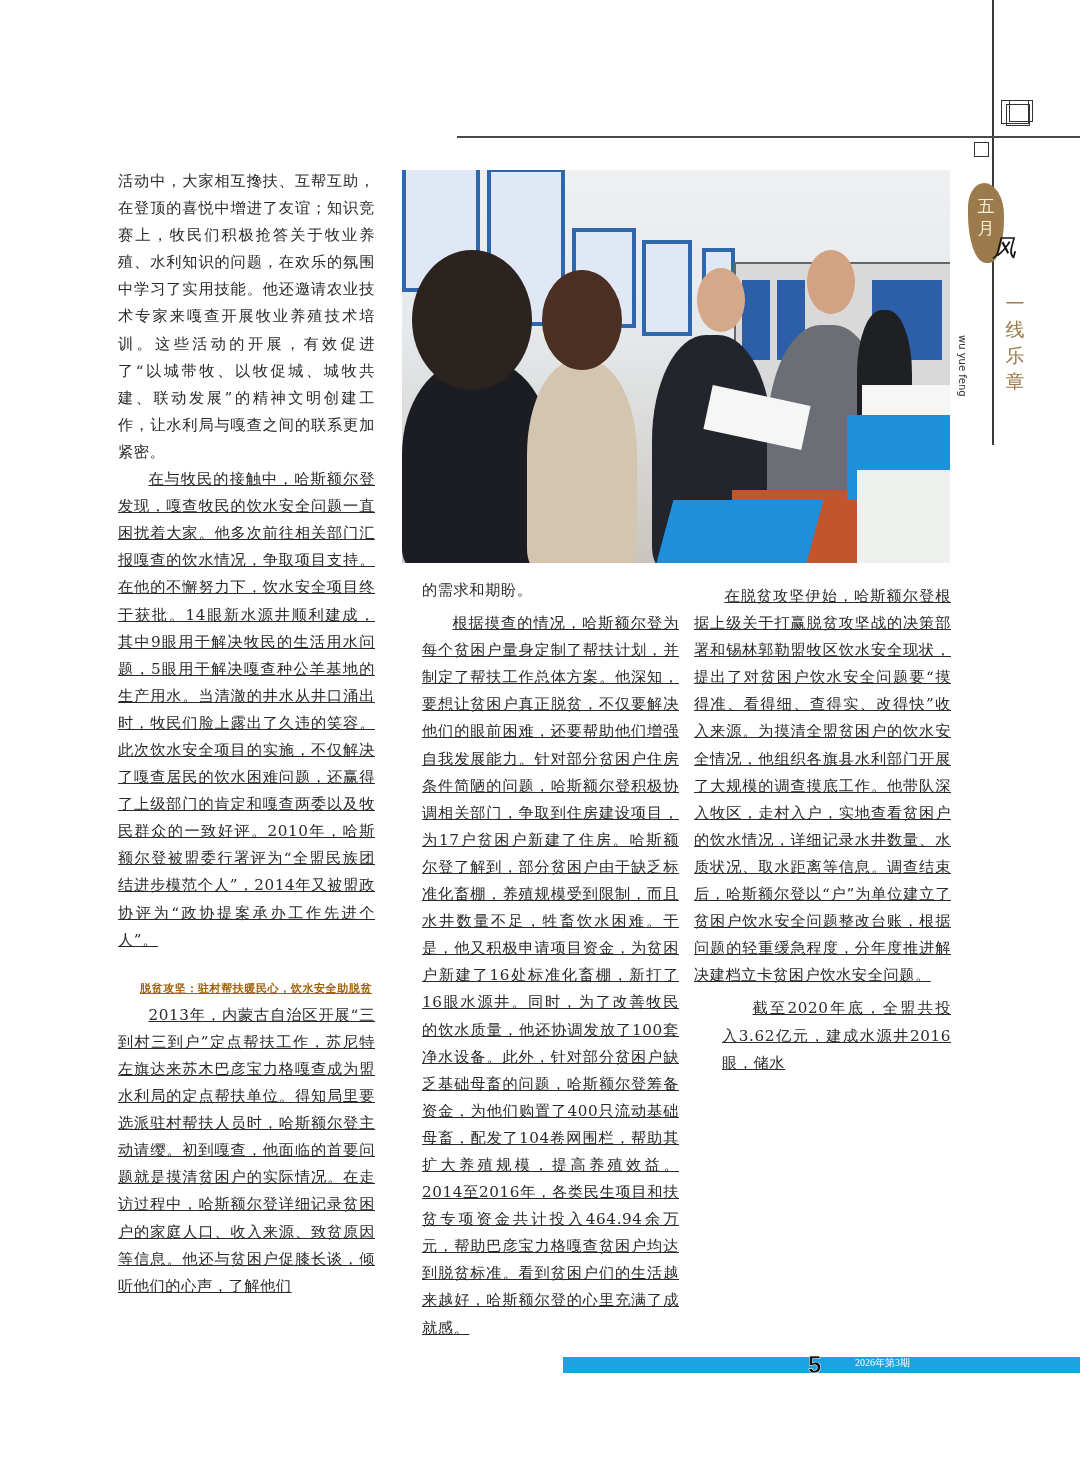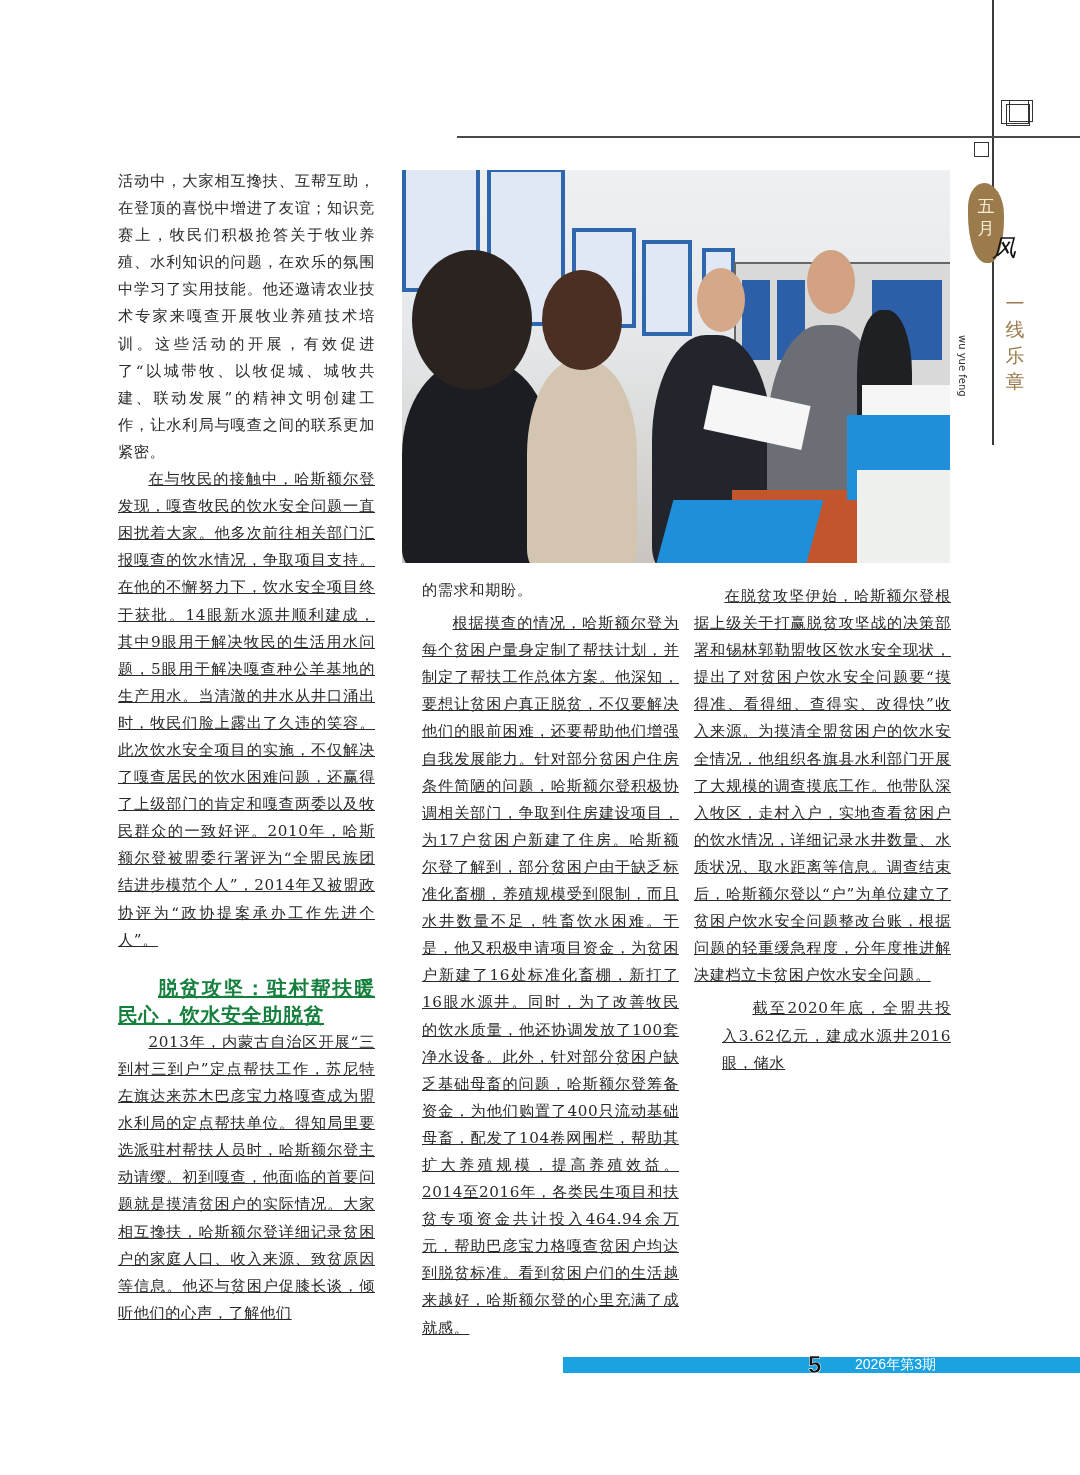--- a/index.html
+++ b/index.html
@@ -18,38 +18,38 @@
   .feng { position:absolute; left:992px; top:232px; font-size:24px; font-style:italic; color:#111; }
   .column-title { position:absolute; left:1004px; top:290px; width:22px; font-size:19px; line-height:26px; color:#9b7a4b; text-align:center; }
   .pinyin { position:absolute; left:968px; top:335px; font-family:"DejaVu Sans", sans-serif; font-size:10px; color:#333; transform:rotate(90deg); transform-origin:left top; white-space:nowrap; }
 
   .col { position:absolute; font-size:15.2px; line-height:27.1px; text-align:justify; letter-spacing:0.6px; }
   .col p { margin:0; }
   .col p.indent { text-indent:2em;text-decoration:underline; }
   .col1 { left:118px; top:168px; width:257px; }
   .col2 { left:422px; top:577px; width:257px; }
   .col3 { left:694px; top:577px; width:257px; }
-  .heading { color:#15803d; font-weight:bold; font-family:"DejaVu Sans", sans-serif; font-size:20px; margin-top:21px !important; margin-bottom:0; }
+  .heading { color:#a16207; font-weight:bold; font-family:"DejaVu Sans", sans-serif; font-size:11px; margin-top:21px !important; margin-bottom:0; }
 
   .photo {
     position:absolute; left:402px; top:170px; width:548px; height:393px; overflow:hidden;
     background: linear-gradient(180deg, #eef0f2 0%, #e6e9ec 40%, #d8d8d6 70%, #c9c4bf 100%);
   }
   .photo .poster { position:absolute; background:#dfe8f4; border:4px solid #2e67ad; }
   .photo .cabinet { position:absolute; background:#d9d9d9; border:2px solid #666; }
   .photo .binder { position:absolute; background:#2d5fa8; }
   .photo .person { position:absolute; border-radius:45% 45% 10% 10%; }
   .photo .head { position:absolute; border-radius:50%; }
   .photo .folder { position:absolute; background:#1f8fdc; }
   .photo .paper { position:absolute; background:#f6f6f6; }
   .photo .desk { position:absolute; background:#c2552b; }
 
   .footer-bar { position:absolute; left:563px; top:1357px; width:517px; height:16px; background:#1aa3e0; }
   .page-num { position:absolute; left:808px; top:1351px; font-family:"Liberation Sans", sans-serif; font-weight:bold; font-size:24px; color:#111; -webkit-text-stroke:0.5px #fff; }
-  .issue { position:absolute; left:855px; top:1356px; font-family:Liberation Sans, sans-serif; font-size:14px; color:#fff; }
+  .issue { position:absolute; left:855px; top:1356px; font-family:Liberation Serif, serif; font-size:10px; color:#fff; }
 </style>
 </head>
 <body>
 
 <div class="vline"></div>
 <div class="hline"></div>
 <div class="sq" style="left:1001px;top:100px;width:26px;height:22px;"></div>
 <div class="sq" style="left:1006px;top:104px;width:22px;height:20px;"></div>
 <div class="sq" style="left:1009px;top:100px;width:22px;height:20px;"></div>
 <div class="sq" style="left:974px;top:142px;width:13px;height:13px;"></div>
@@ -91,21 +91,21 @@
   <div class="desk" style="left:330px;top:320px;width:218px;height:80px;"></div>
   <div class="folder" style="left:262px;top:330px;width:150px;height:70px;transform:skewX(-15deg);"></div>
   <div class="folder" style="left:445px;top:245px;width:103px;height:85px;"></div>
   <div class="paper" style="left:455px;top:300px;width:93px;height:93px;background:#eef1ee;"></div>
 </div>
 
 <div class="col col1">
   <p>活动中，大家相互搀扶、互帮互助，在登顶的喜悦中增进了友谊；知识竞赛上，牧民们积极抢答关于牧业养殖、水利知识的问题，在欢乐的氛围中学习了实用技能。他还邀请农业技术专家来嘎查开展牧业养殖技术培训。这些活动的开展，有效促进了“以城带牧、以牧促城、城牧共建、联动发展”的精神文明创建工作，让水利局与嘎查之间的联系更加紧密。</p>
   <p class="indent">在与牧民的接触中，哈斯额尔登发现，嘎查牧民的饮水安全问题一直困扰着大家。他多次前往相关部门汇报嘎查的饮水情况，争取项目支持。在他的不懈努力下，饮水安全项目终于获批。14眼新水源井顺利建成，其中9眼用于解决牧民的生活用水问题，5眼用于解决嘎查种公羊基地的生产用水。当清澈的井水从井口涌出时，牧民们脸上露出了久违的笑容。此次饮水安全项目的实施，不仅解决了嘎查居民的饮水困难问题，还赢得了上级部门的肯定和嘎查两委以及牧民群众的一致好评。2010年，哈斯额尔登被盟委行署评为“全盟民族团结进步模范个人”，2014年又被盟政协评为“政协提案承办工作先进个人”。</p>
   <p class="indent heading">脱贫攻坚：驻村帮扶暖民心，饮水安全助脱贫</p>
-  <p class="indent">2013年，内蒙古自治区开展“三到村三到户”定点帮扶工作，苏尼特左旗达来苏木巴彦宝力格嘎查成为盟水利局的定点帮扶单位。得知局里要选派驻村帮扶人员时，哈斯额尔登主动请缨。初到嘎查，他面临的首要问题就是摸清贫困户的实际情况。大家相互搀扶，哈斯额尔登详细记录贫困户的家庭人口、收入来源、致贫原因等信息。他还与贫困户促膝长谈，倾听他们的心声，了解他们</p>
+  <p class="indent">2013年，内蒙古自治区开展“三到村三到户”定点帮扶工作，苏尼特左旗达来苏木巴彦宝力格嘎查成为盟水利局的定点帮扶单位。得知局里要选派驻村帮扶人员时，哈斯额尔登主动请缨。初到嘎查，他面临的首要问题就是摸清贫困户的实际情况。在走访过程中，哈斯额尔登详细记录贫困户的家庭人口、收入来源、致贫原因等信息。他还与贫困户促膝长谈，倾听他们的心声，了解他们</p>
 </div>
 
 <div class="col col2">
   <p>的需求和期盼。</p>
   <p class="indent" style="margin-top:6px;">根据摸查的情况，哈斯额尔登为每个贫困户量身定制了帮扶计划，并制定了帮扶工作总体方案。他深知，要想让贫困户真正脱贫，不仅要解决他们的眼前困难，还要帮助他们增强自我发展能力。针对部分贫困户住房条件简陋的问题，哈斯额尔登积极协调相关部门，争取到住房建设项目，为17户贫困户新建了住房。哈斯额尔登了解到，部分贫困户由于缺乏标准化畜棚，养殖规模受到限制，而且水井数量不足，牲畜饮水困难。于是，他又积极申请项目资金，为贫困户新建了16处标准化畜棚，新打了16眼水源井。同时，为了改善牧民的饮水质量，他还协调发放了100套净水设备。此外，针对部分贫困户缺乏基础母畜的问题，哈斯额尔登筹备资金，为他们购置了400只流动基础母畜，配发了104卷网围栏，帮助其扩大养殖规模，提高养殖效益。2014至2016年，各类民生项目和扶贫专项资金共计投入464.94余万元，帮助巴彦宝力格嘎查贫困户均达到脱贫标准。看到贫困户们的生活越来越好，哈斯额尔登的心里充满了成就感。</p>
 </div>
 
 <div class="col col3">
   <p class="indent" style="margin-top:6px;">在脱贫攻坚伊始，哈斯额尔登根据上级关于打赢脱贫攻坚战的决策部署和锡林郭勒盟牧区饮水安全现状，提出了对贫困户饮水安全问题要“摸得准、看得细、查得实、改得快”收入来源。为摸清全盟贫困户的饮水安全情况，他组织各旗县水利部门开展了大规模的调查摸底工作。他带队深入牧区，走村入户，实地查看贫困户的饮水情况，详细记录水井数量、水质状况、取水距离等信息。调查结束后，哈斯额尔登以“户”为单位建立了贫困户饮水安全问题整改台账，根据问题的轻重缓急程度，分年度推进解决建档立卡贫困户饮水安全问题。</p>
   <p class="indent" style="margin-top:6px;margin-left:28px;">截至2020年底，全盟共投入3.62亿元，建成水源井2016眼，储水</p>

